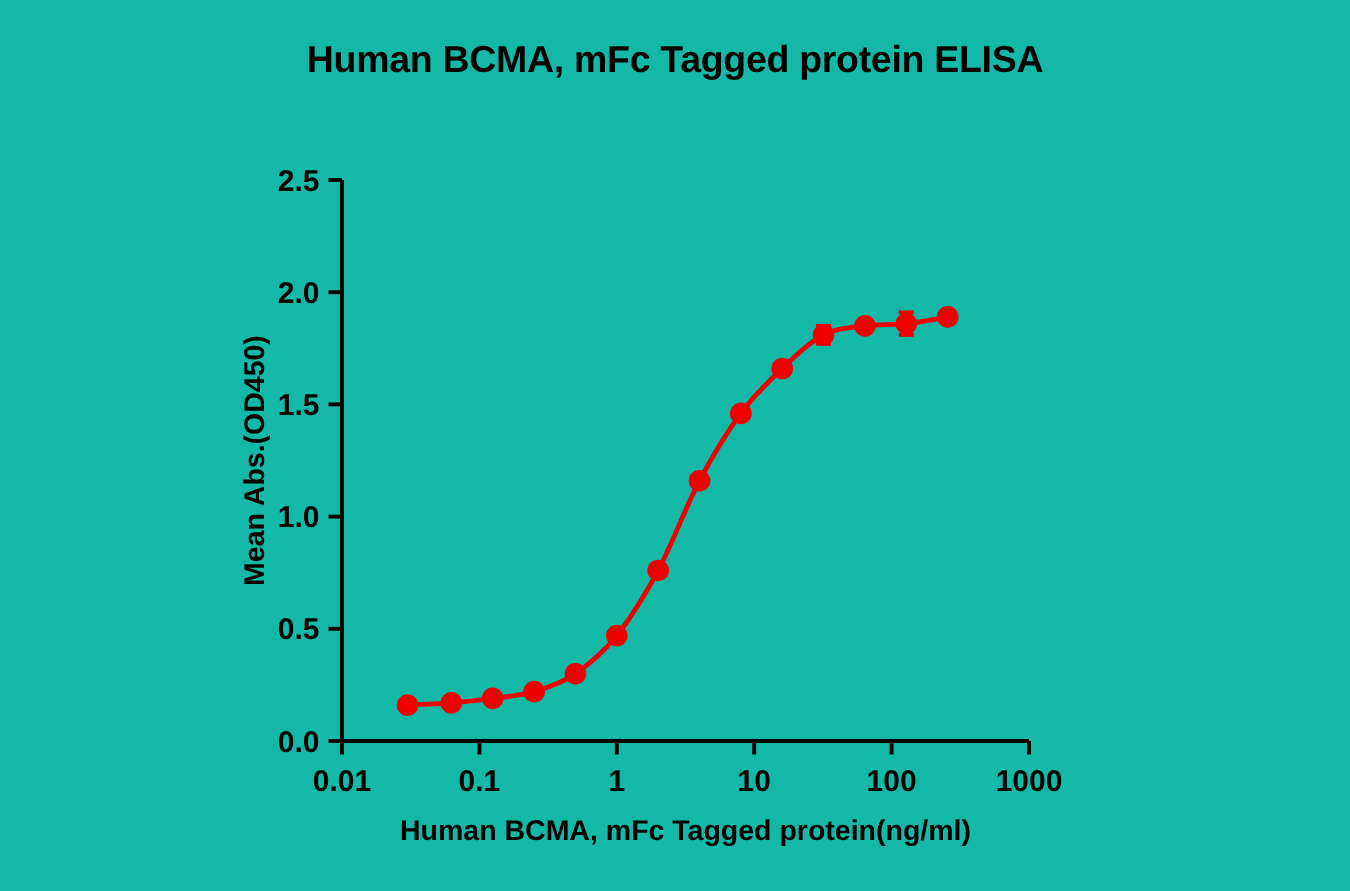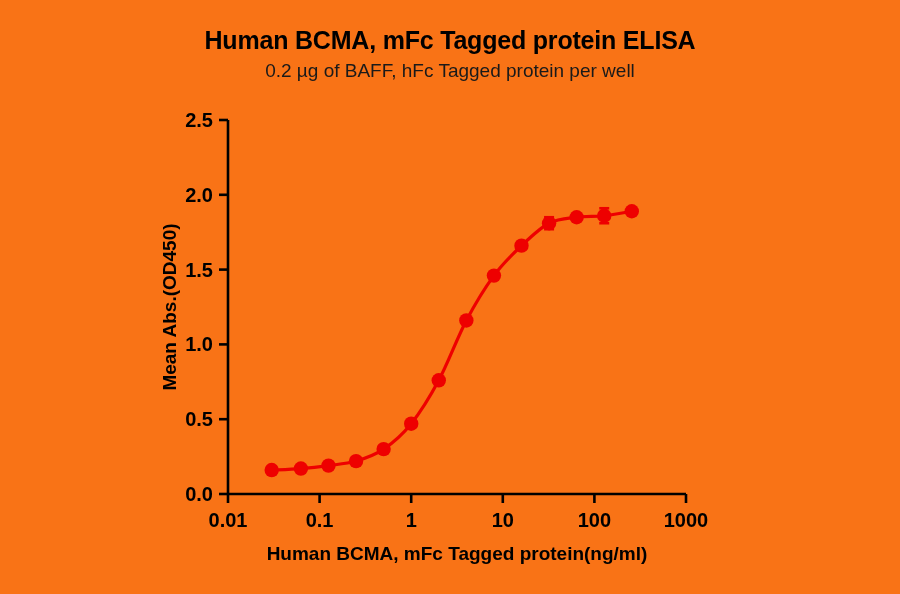--- a/index.html
+++ b/index.html
@@ -10,21 +10,21 @@
   body {
     width: 900px;
     height: 594px;
     font-family: "Liberation Sans", sans-serif;
     overflow: hidden;
   }
   #figure {
     position: relative;
     width: 900px;
     height: 594px;
-    background: #f97316;
+    background: #14b8a6;
   }
   #chart-title {
     position: absolute;
     left: 0;
     top: 26px;
     width: 900px;
     text-align: center;
     font-size: 25px;
     font-weight: bold;
     color: #000000;
@@ -58,21 +58,20 @@
     fill: #000000;
   }
 </style>
 </head>
 <body>
 
 <div id="figure">
 
   <div id="chart-title">Human BCMA, mFc Tagged protein ELISA</div>
 
-  <div id="chart-subtitle">0.2 µg of BAFF, hFc Tagged protein per well</div>
 
   <svg id="plot-svg" width="900" height="594">
 
     <g>
       <line id="y-axis-line" x1="228" y1="120" x2="228" y2="494" stroke="#000000" stroke-width="2.6"></line>
       <line id="x-axis-line" x1="228" y1="494" x2="686" y2="494" stroke="#000000" stroke-width="2.6"></line>
     </g>
 
     <g id="y-ticks">
         <line x1="219" y1="494" x2="228" y2="494" stroke="#000000" stroke-width="2.6"></line>

